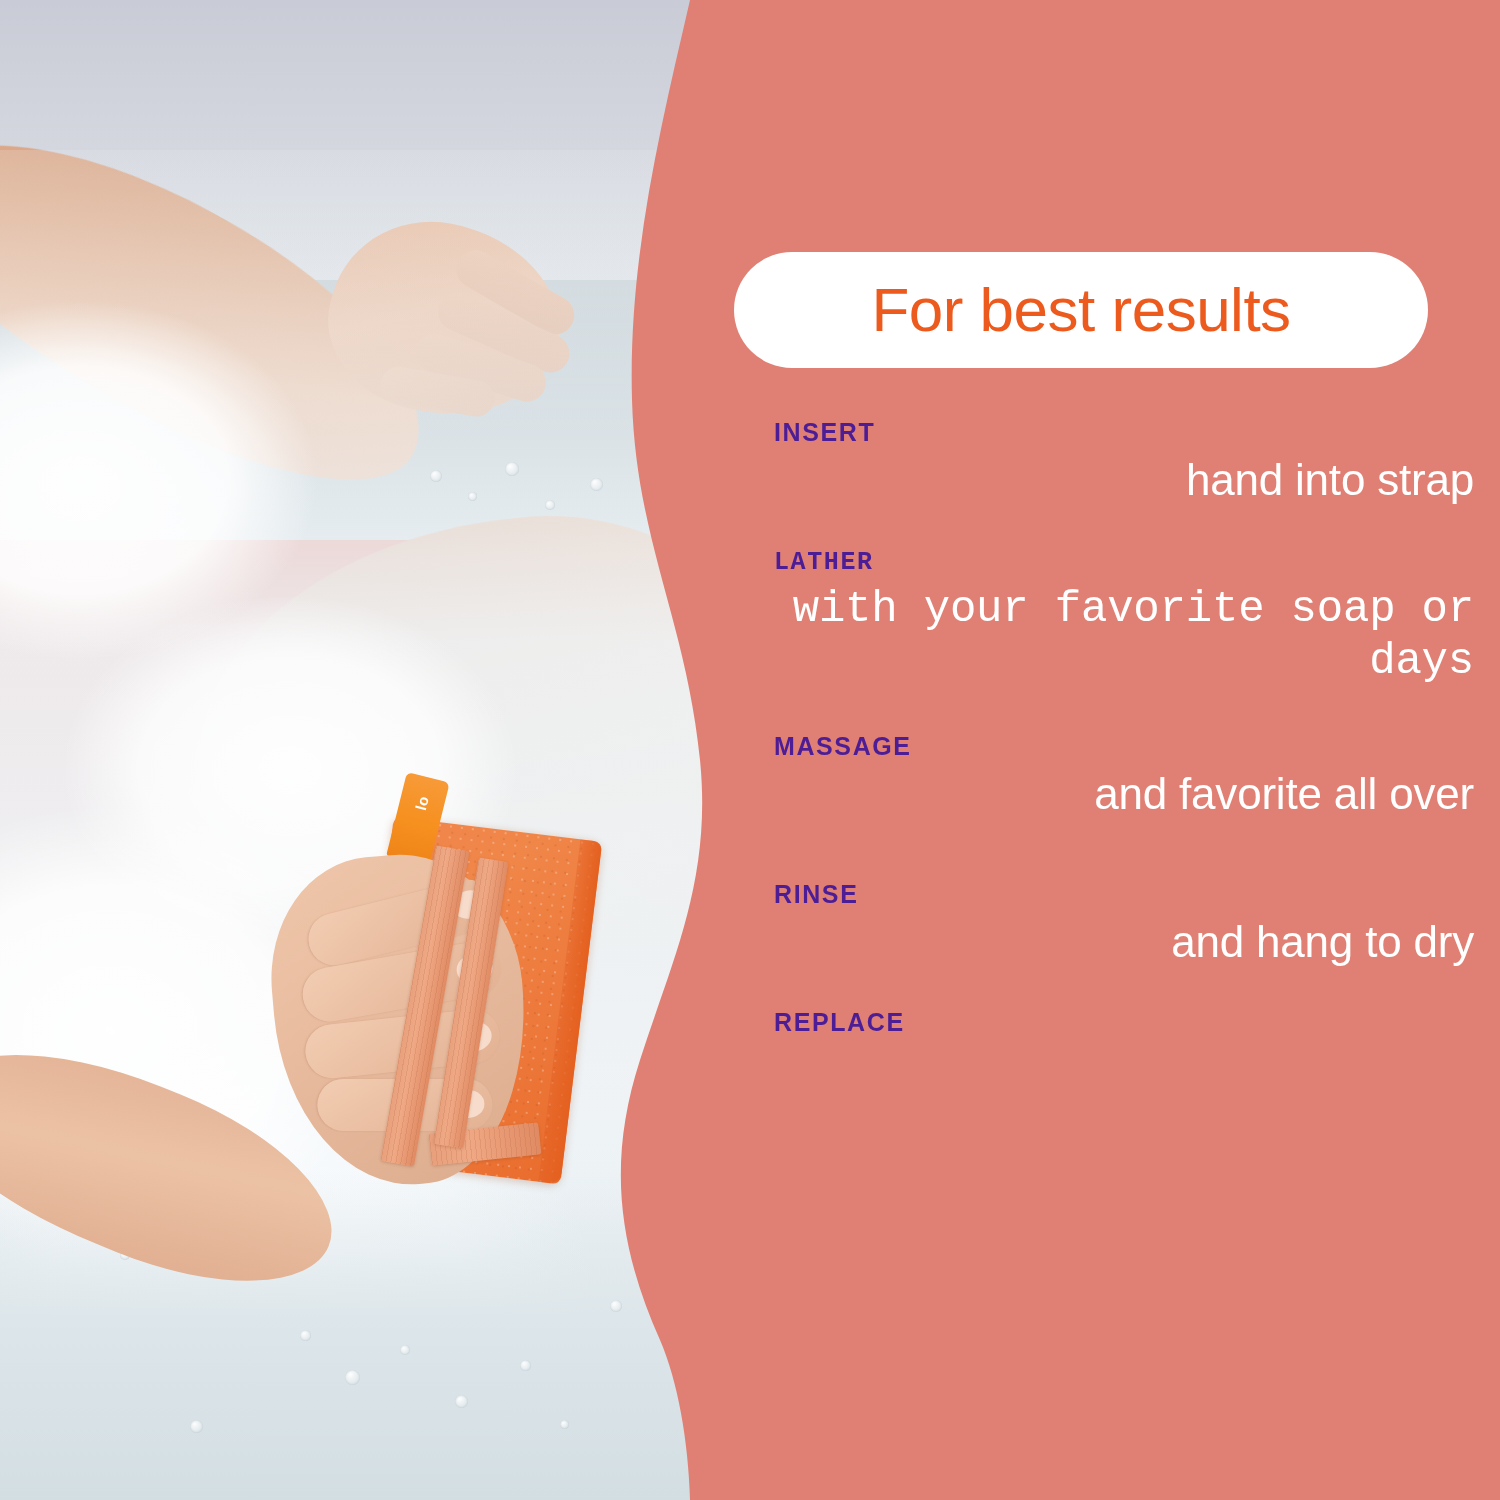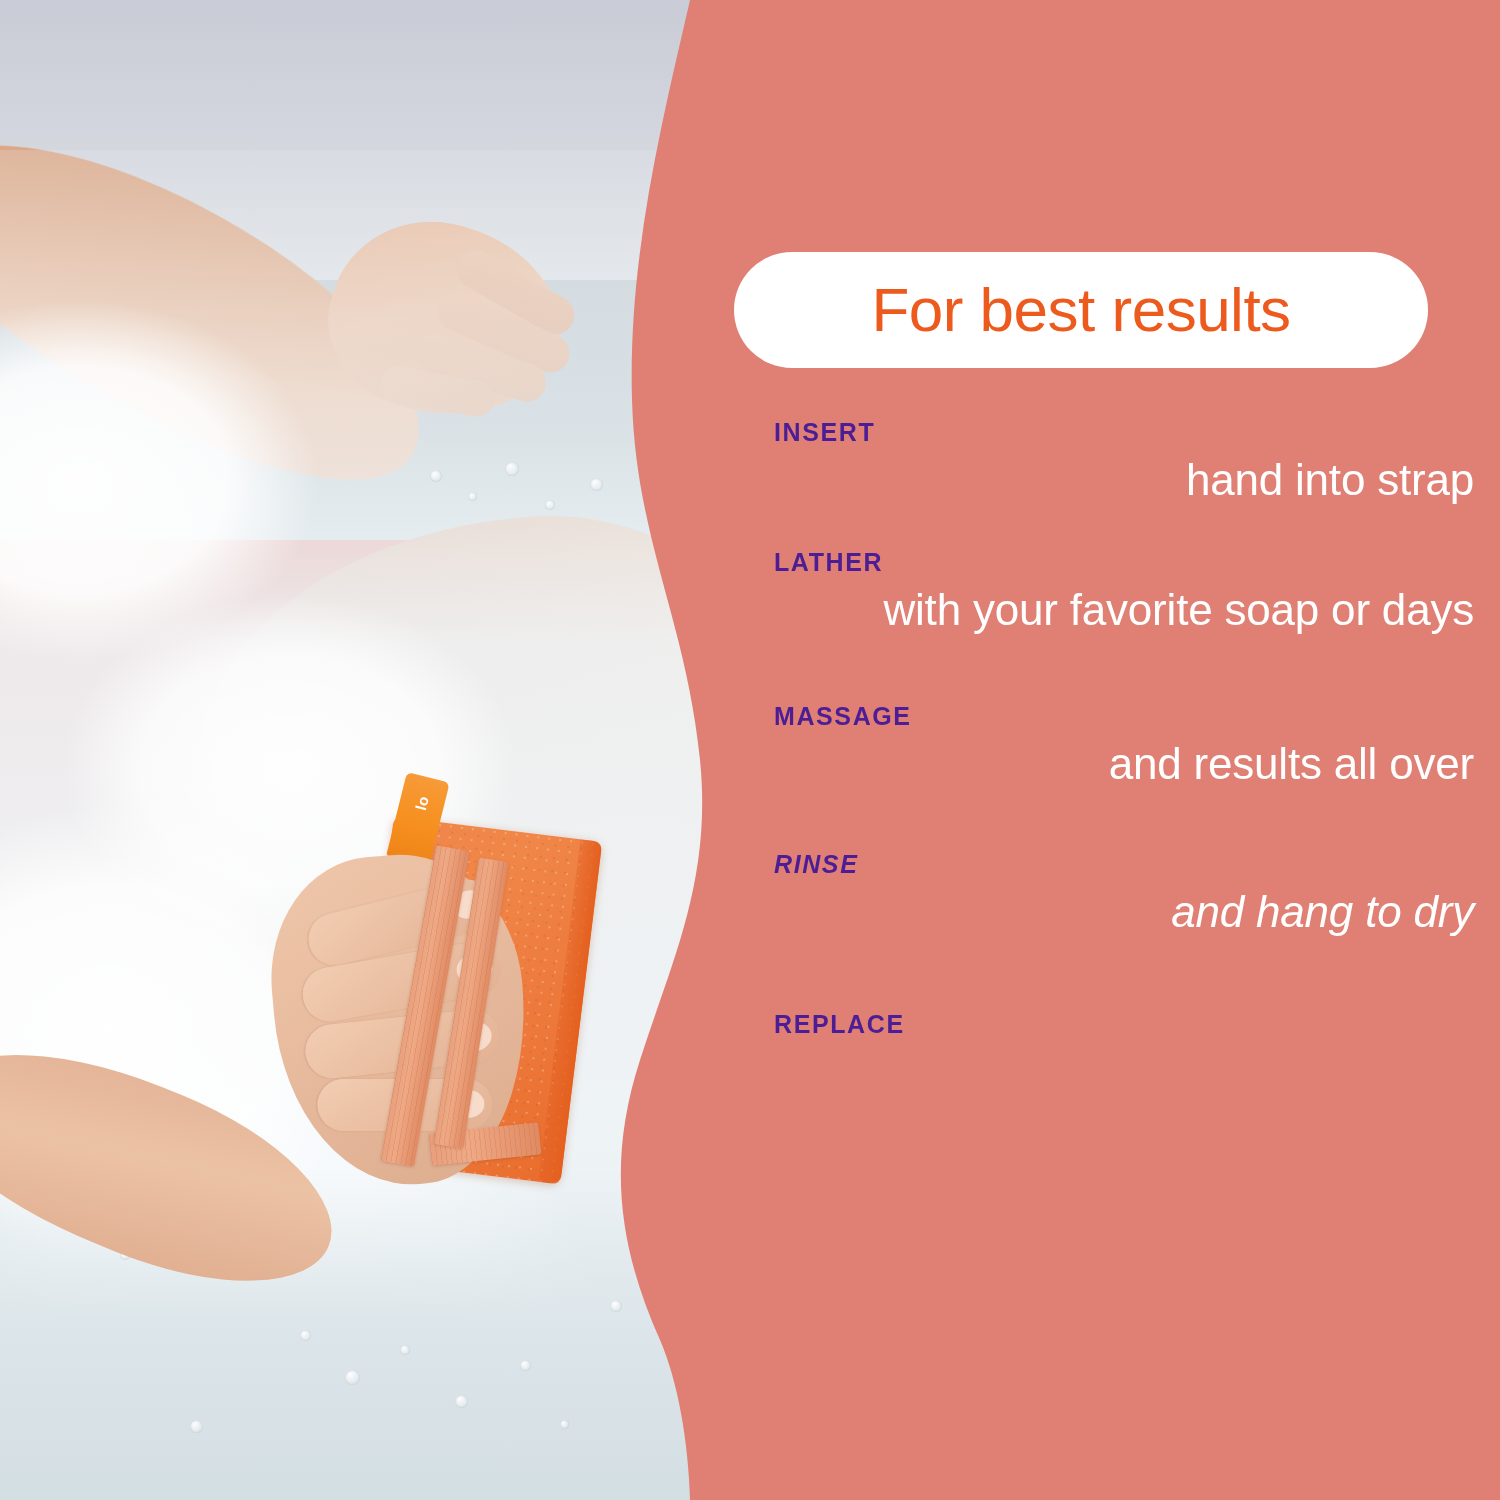--- a/index.html
+++ b/index.html
@@ -237,23 +237,23 @@
     line-height: 1;
   }
   .step-text {
     color: #ffffff;
     font-size: 44px;
     font-weight: 400;
     line-height: 1.18;
     letter-spacing: -0.2px;
     text-align: right;
   }
-  .step-gap-lather { margin-bottom: 68px; }
+  .step-gap-lather { margin-bottom: 46px; font-family: Liberation Mono, monospace; }
   .step-gap-massage { margin-bottom: 62px; }
-  .step-gap-rinse { margin-bottom: 74px; font-style: italic; }
+  .step-gap-rinse { margin-bottom: 42px; }
 </style>
 </head>
 <body>
 
 <div id="infographic">
 
   <div class="photo-pane">
 
     <div class="tub-wall"></div>
     <div class="tub-water"></div>
@@ -346,21 +346,21 @@
         <div class="step-text">hand into strap</div>
       </div>
 
       <div class="step step-gap-lather">
         <div class="step-label">LATHER</div>
         <div class="step-text">with your favorite soap or days</div>
       </div>
 
       <div class="step step-gap-massage">
         <div class="step-label">MASSAGE</div>
-        <div class="step-text">and results all over</div>
+        <div class="step-text">and favorite all over</div>
       </div>
 
       <div class="step step-gap-rinse">
         <div class="step-label">RINSE</div>
         <div class="step-text">and hang to dry</div>
       </div>
 
       <div class="step">
         <div class="step-label">REPLACE</div>
       </div>

